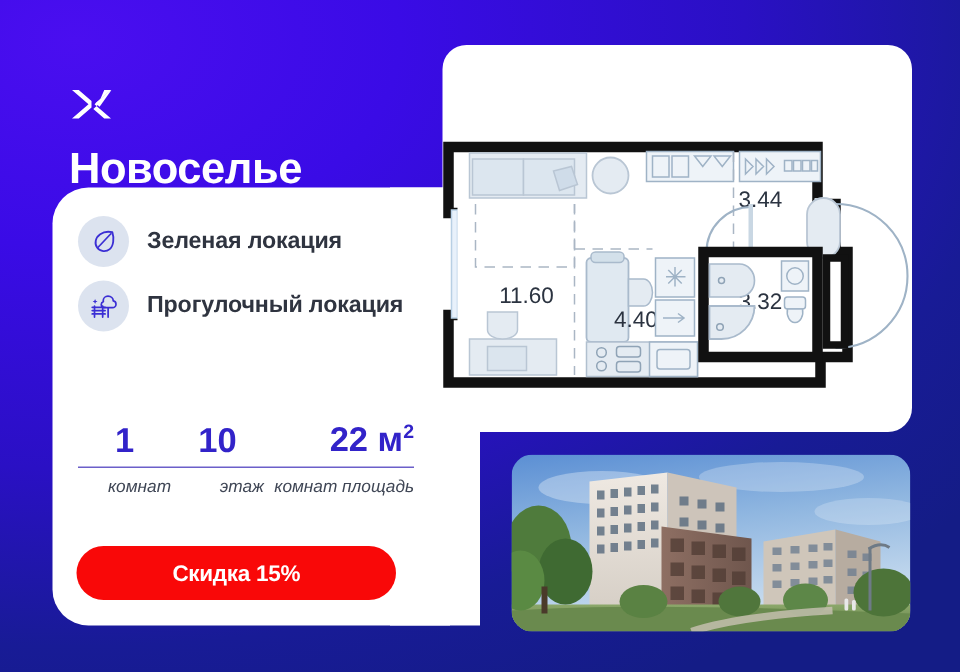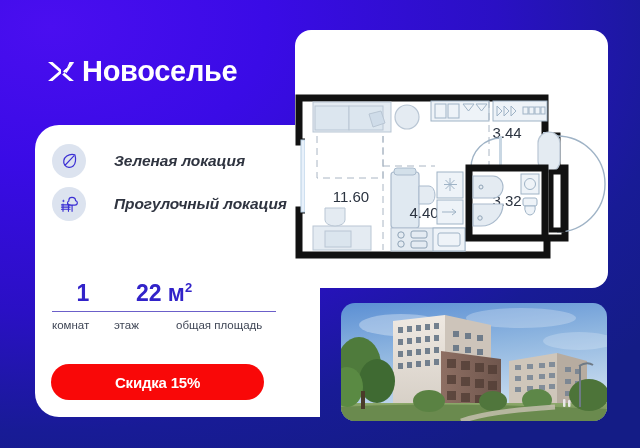--- a/index.html
+++ b/index.html
@@ -17,21 +17,21 @@
   
   .header-band {
     position: absolute;
     left: 0; top: 0;
     width: 330px; height: 128px;
     background: transparent;
   }
   .logo-row {
     position: absolute;
     left: 46px; top: 57px;
-    display: flex; align-items: center; gap: 6px;
+    display: flex; gap: 16px; flex-direction: column;
   }
   .logo-mark { width: 30px; height: 26px; display:block; }
   .logo-text {
     color: #ffffff;
     font-size: 29px;
     font-weight: 700;
     letter-spacing: -0.3px;
     line-height: 1;
     white-space: nowrap;
   }
@@ -52,24 +52,23 @@
   }
 
   .features {
     position: absolute;
     left: 52px; top: 144px;
     width: 240px;
   }
   .feature {
     display: flex;
     align-items: center;
-    gap: 28px;
+    gap: 12px;
     margin-bottom: 9px;
     min-height: 34px;
-    font-style: italic;
   }
   .feature-icon {
     flex: 0 0 auto;
     width: 34px; height: 34px;
     border-radius: 50%;
     background: #dce3ef;
     display: flex; align-items: center; justify-content: center;
   }
   .feature-icon svg { display: block; }
   .feature-label {
@@ -93,38 +92,39 @@
   .stat-val {
     color: #3223c9;
     font-size: 23px;
     font-weight: 700;
     text-align: center;
     line-height: 1;
     padding-bottom: 6px;
   }
   .stat-val.c1 { width: 62px; }
   .stat-val.c2 { width: 62px; }
-  .stat-val.c3 { width: 100px; }
+  .stat-val.c3 { width: 100px; text-align: right; }
   .stat-val sup { font-size: 13px; vertical-align: super; }
   .stats-rule {
     height: 1.4px;
     background: #6b5fc9;
     width: 224px;
   }
   .stats-labels {
     display: flex;
     align-items: flex-start;
     padding-top: 7px;
   }
   .stat-lbl {
     color: #3f4655;
     font-size: 11.5px;
     font-weight: 500;
-    text-align: left;
+    text-align: right;
     line-height: 1.18;
+    font-style: italic;
   }
   .stat-lbl.c1 { width: 62px; }
   .stat-lbl.c2 { width: 62px; }
   .stat-lbl.c3 { width: 100px; }
 
   
   .discount-btn {
     position: absolute;
     left: 51px; top: 364px;
     width: 213px; height: 36px;
@@ -207,27 +207,28 @@
         </svg>
       </span>
       <span class="feature-label">Прогулочный локация</span>
     </div>
 
   </div>
 
   <div class="stats">
     <div class="stats-values">
       <div class="stat-val c1">1</div>
+      <div class="stat-val c2">10</div>
       <div class="stat-val c3"><span>22 м</span><sup>2</sup></div>
     </div>
     <div class="stats-rule"></div>
     <div class="stats-labels">
       <div class="stat-lbl c1">комнат</div>
       <div class="stat-lbl c2">этаж</div>
-      <div class="stat-lbl c3">общая площадь</div>
+      <div class="stat-lbl c3">комнат площадь</div>
     </div>
   </div>
 
   <button class="discount-btn">Скидка 15%</button>
 
   <div class="right-card"></div>
 
   <div class="floorplan">
     <svg width="313" height="175" viewBox="0 0 313 175">
       <defs>

